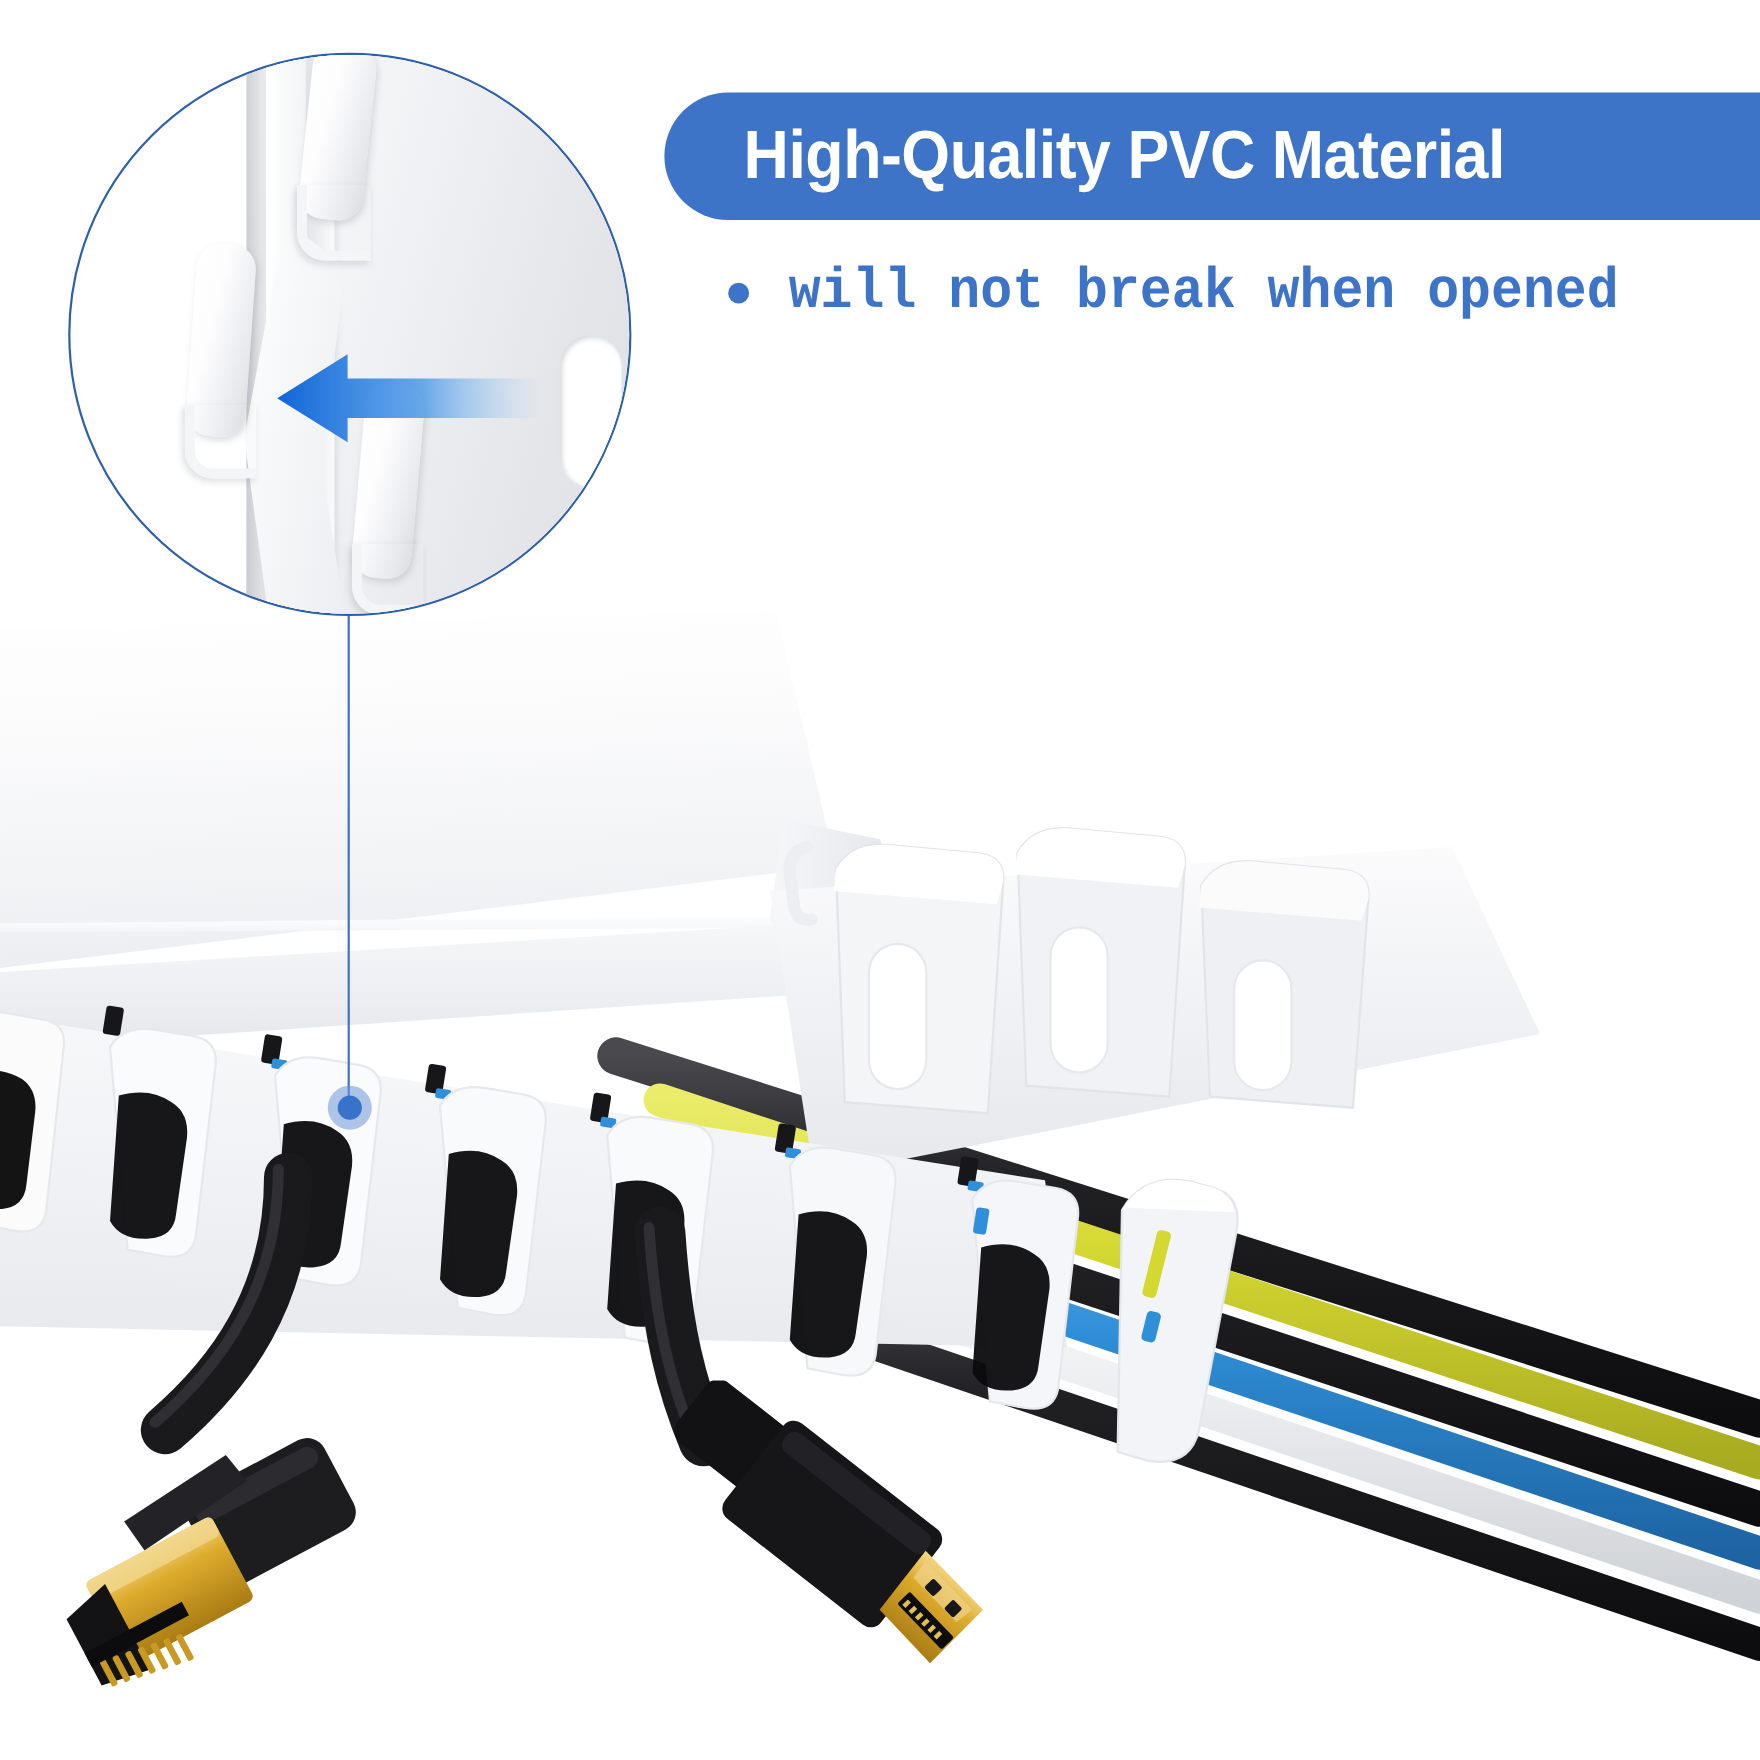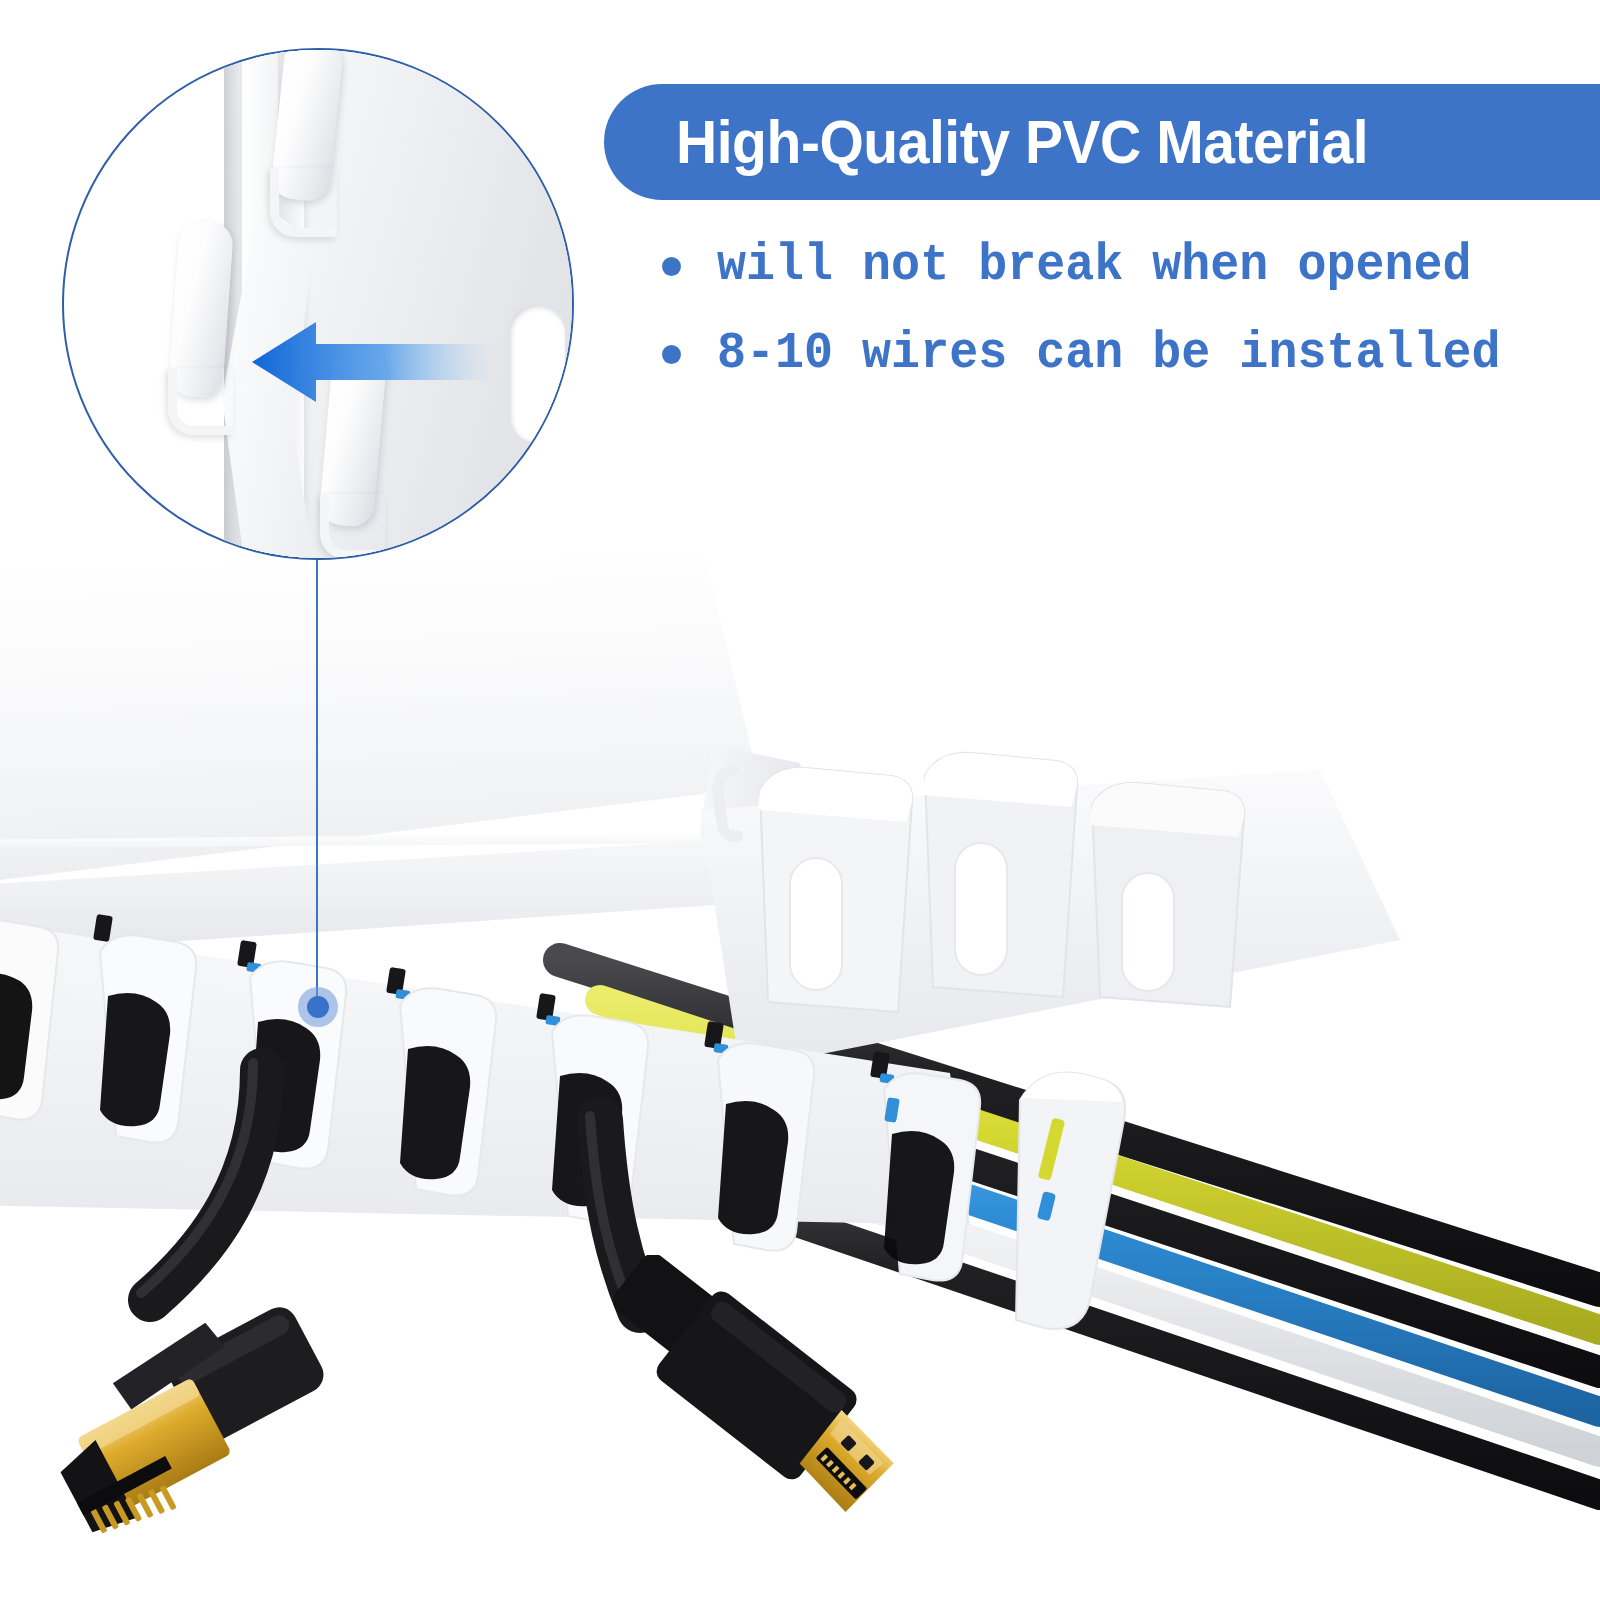--- a/index.html
+++ b/index.html
@@ -475,19 +475,15 @@
 
   <div class="banner">
     <div class="banner-title">High-Quality PVC Material</div>
   </div>
 
   <div class="bullets">
     <div class="bullet-row">
       <span class="bullet-dot"></span>
       <span class="bullet-text">will not break when opened</span>
     </div>
-    <div class="bullet-row">
-      <span class="bullet-dot"></span>
-      <span class="bullet-text">8-10 wires can be installed</span>
-    </div>
   </div>
 
 </div>
 
 </body></html>

